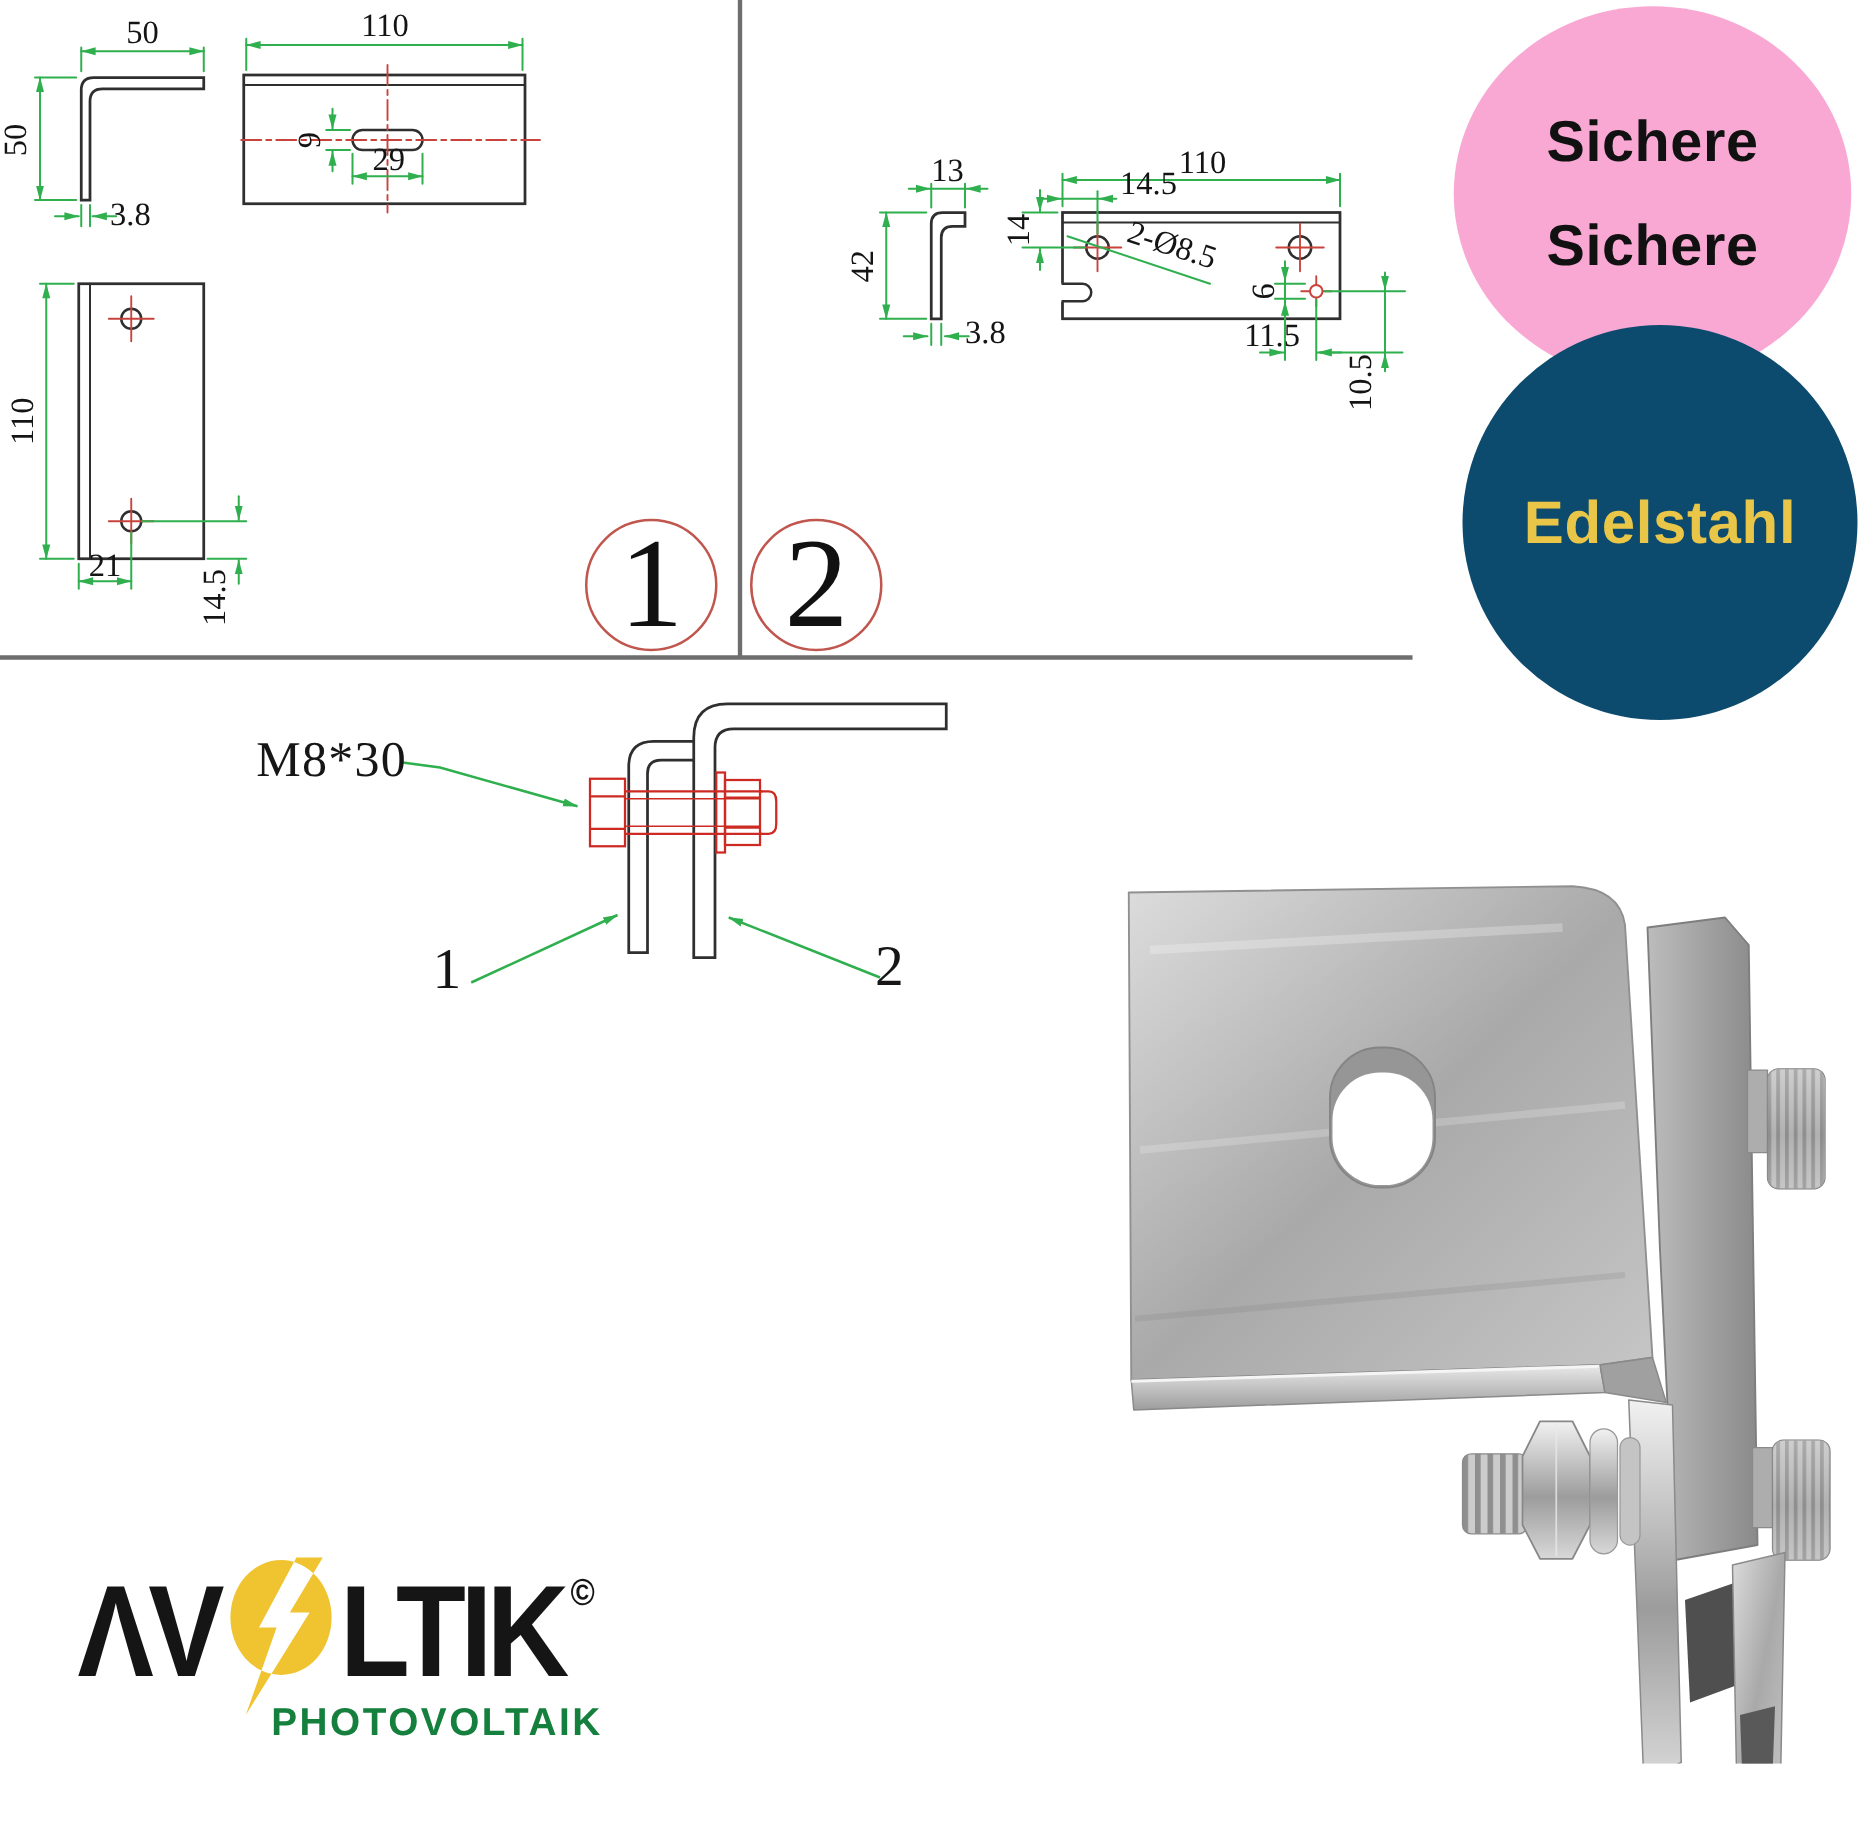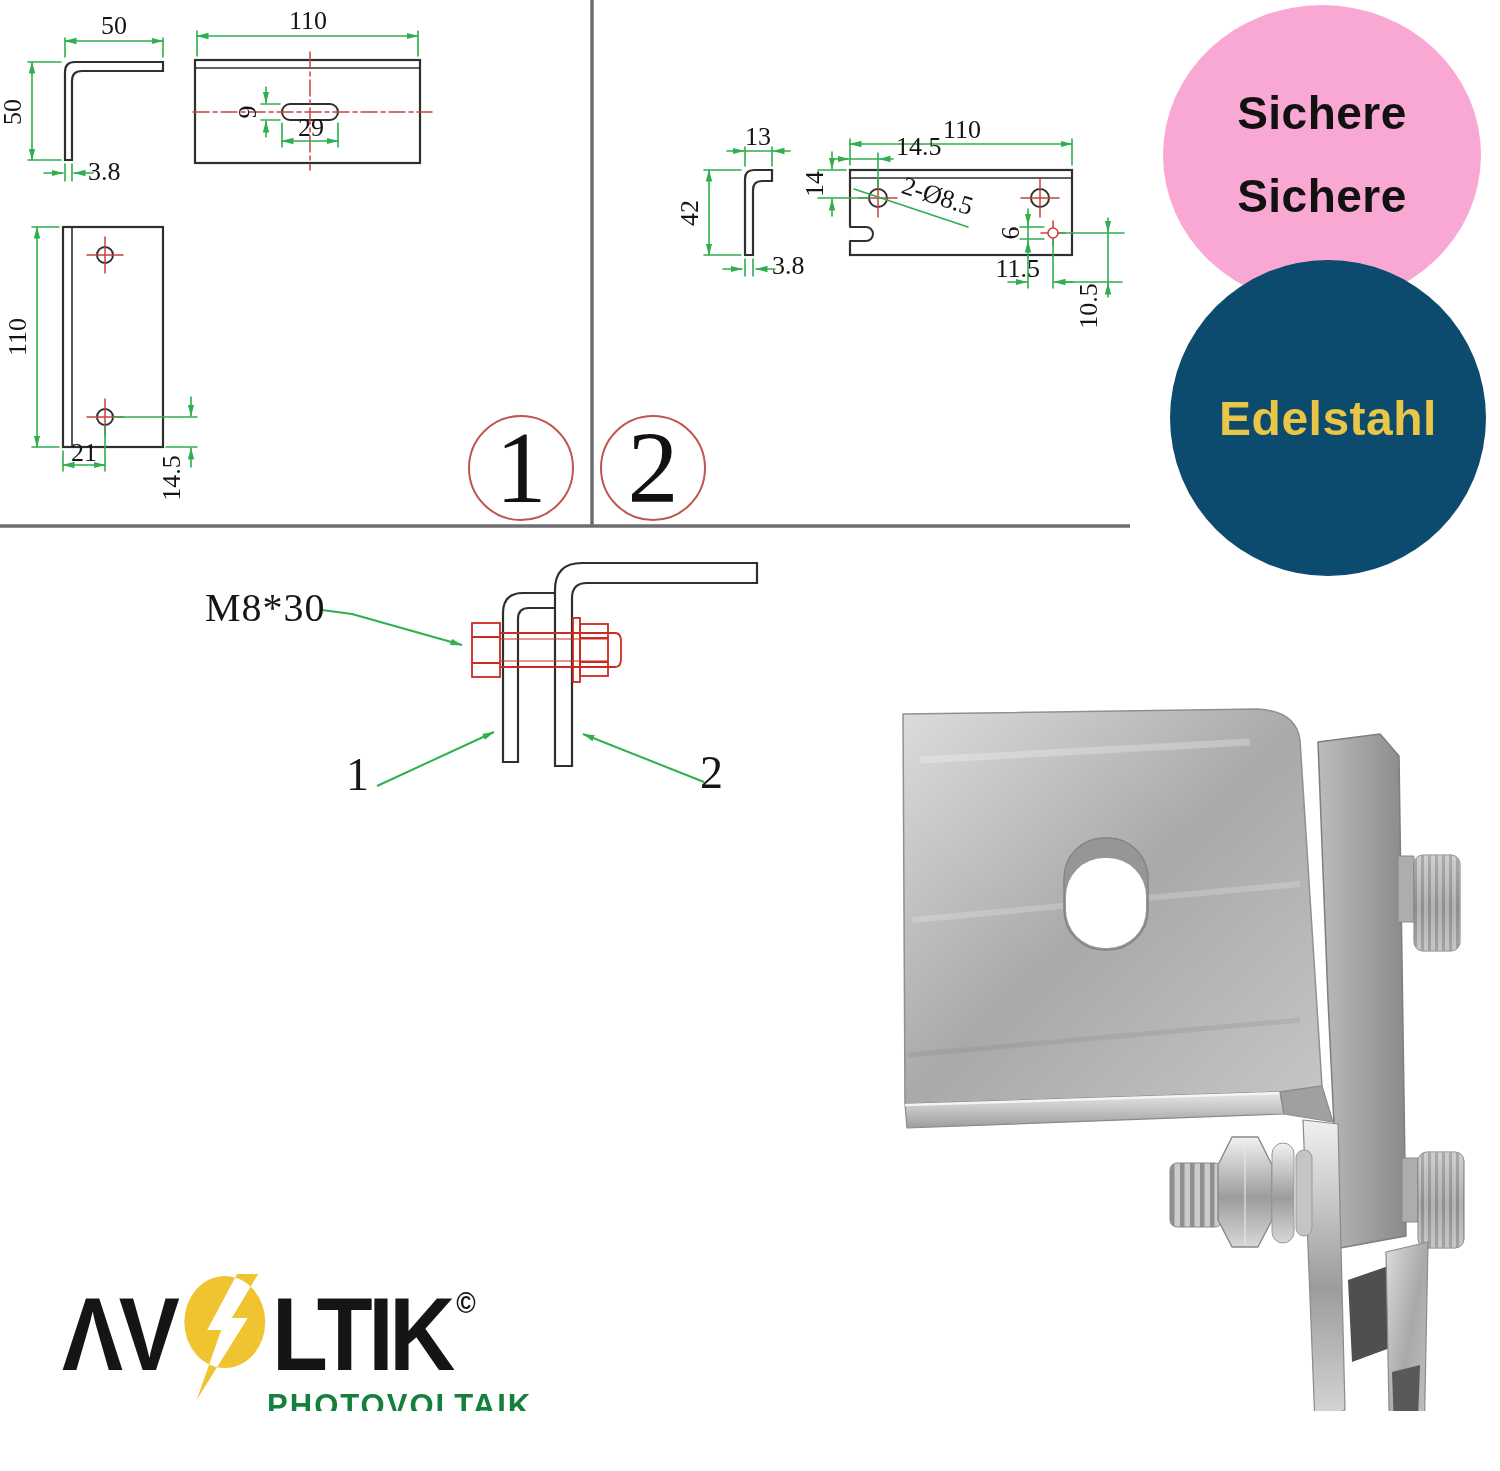--- a/index.html
+++ b/index.html
@@ -19,21 +19,21 @@
            display:flex;align-items:center;justify-content:center;
            font-family:"Liberation Serif", serif;font-size:102px;line-height:1;color:#111;}
   .callout-1{left:468px;top:415px;}
   .callout-2{left:600px;top:415px;}
   
   .cadlabel{position:absolute;font-family:Liberation Serif, serif;color:#161616;line-height:1;}
   .lbl-bolt{left:205px;top:588px;font-size:40px;letter-spacing:1px;}
   .lbl-p1{left:346px;top:752px;font-size:46px;}
   .lbl-p2{left:700px;top:750px;font-size:46px;}
   
-  .logo{position:absolute;left:62px;top:1274px;text-align:right;}
+  .logo{position:absolute;left:62px;top:1246px;}
   .logo-row{display:flex;align-items:flex-end;font-weight:800;font-size:104px;line-height:1;
             letter-spacing:-5px;color:#151515;transform:scaleX(.88);transform-origin:left bottom;}
   .logo-bolt{position:relative;width:96px;height:112px;margin:0 6px 0 8px;}
   .logo-bolt svg{position:absolute;left:0;top:-2px;overflow:visible;}
   .logo-copy{font-size:30px;font-weight:700;letter-spacing:0;align-self:flex-start;
              margin:14px 0 0 6px;}
   .logo-sub{margin:2px 0 0 155px;font-size:31px;font-weight:700;letter-spacing:2px;color:#15803d;}
 </style>
 </head>
 <body>

